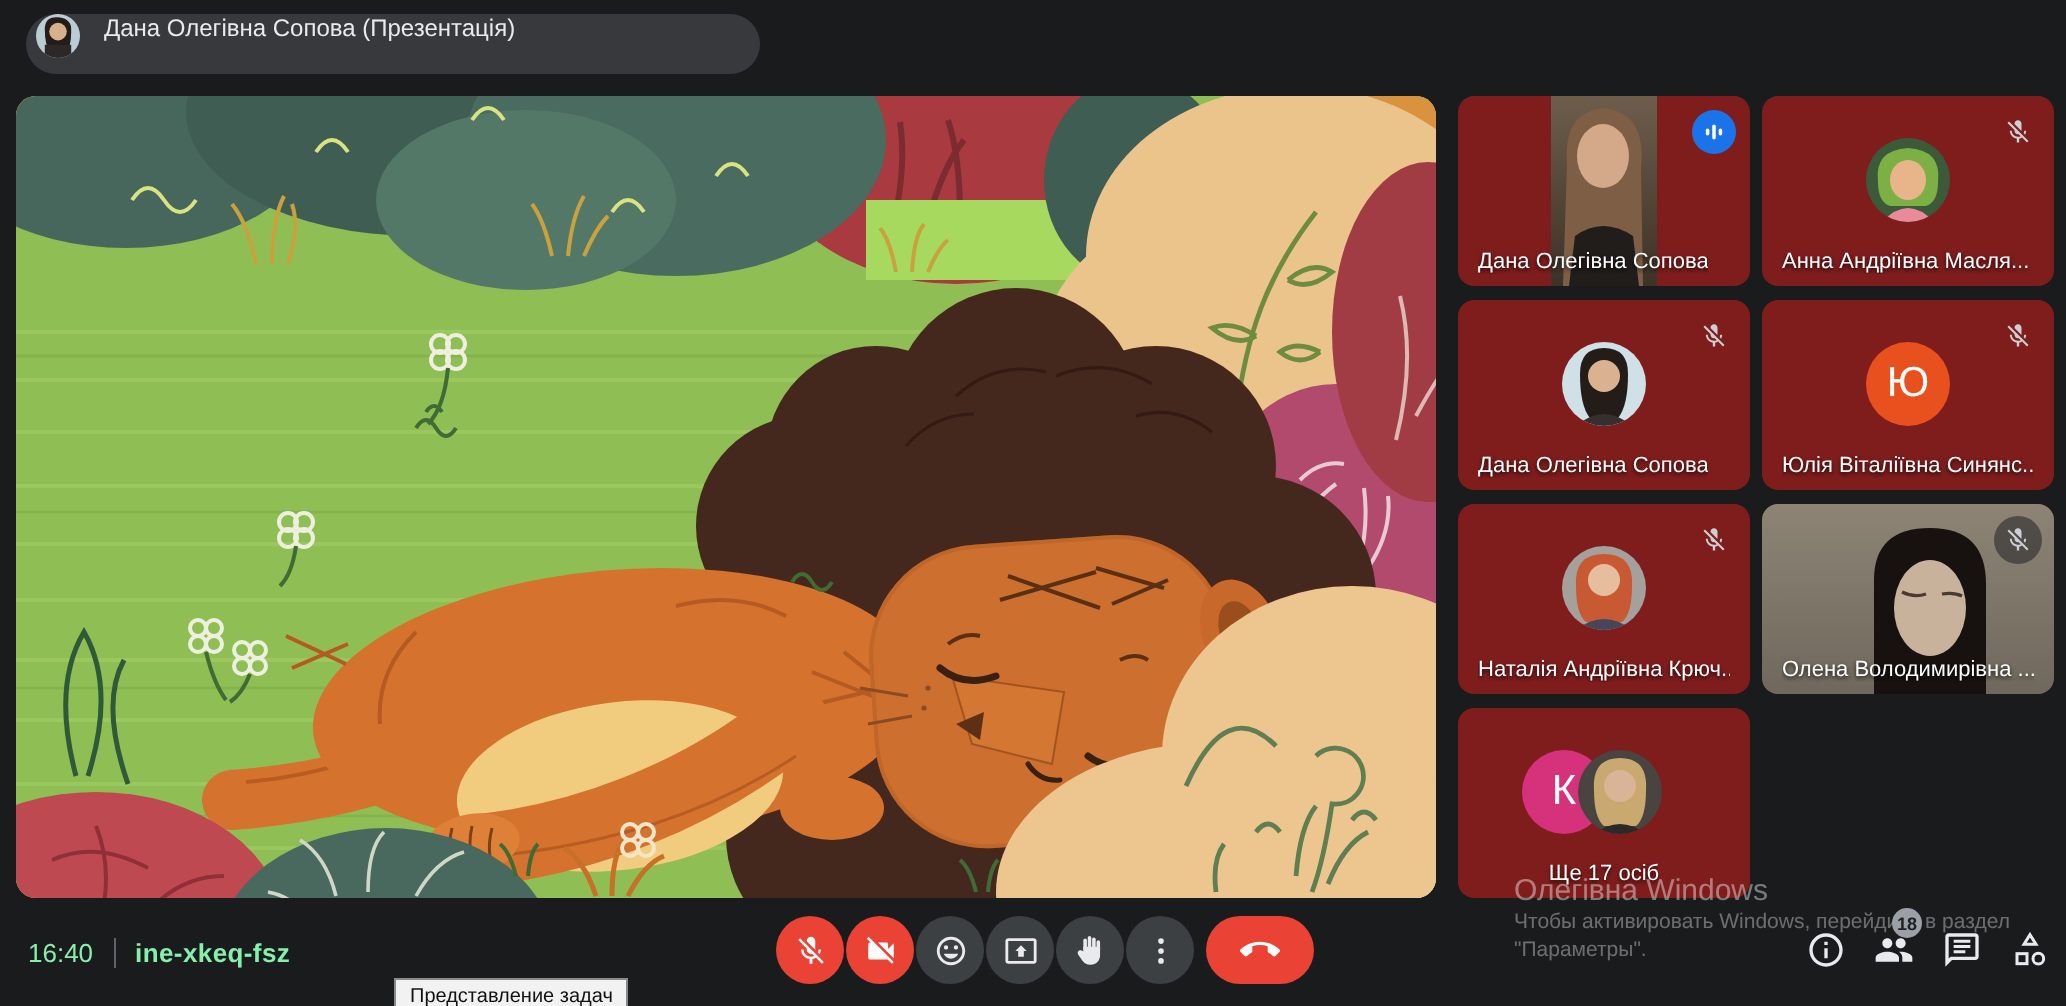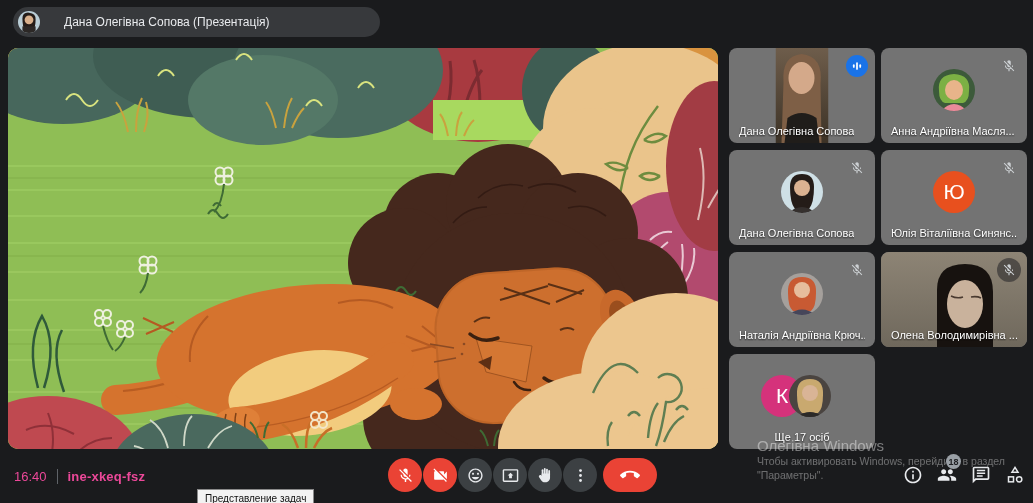--- a/index.html
+++ b/index.html
@@ -1,29 +1,29 @@
 <!DOCTYPE html>
 <html><head>
 <meta charset="utf-8">
 <style>
   html,body{margin:0;padding:0;background:#000;}
   .screen{position:relative;width:1033px;height:503px;background:#1a1b1d;overflow:hidden;
           font-family:"Liberation Sans",sans-serif;-webkit-font-smoothing:antialiased;}
   
   .topbar{position:absolute;left:0;top:0;width:100%;height:44px;background:#1a1b1d;}
   .presenter-pill{position:absolute;left:13px;top:7px;width:367px;height:30px;border-radius:16px;
-                  background:#37393c;display:flex;align-items:center;gap:24px;box-sizing:border-box;padding-left:5px;}
+                  background:#37393c;display:flex;gap:12px;box-sizing:border-box;padding-left:5px;}
   .pill-avatar{width:22px;height:22px;border-radius:50%;overflow:hidden;flex:0 0 auto;display:block;}
   .pill-label{color:#e8eaed;font-size:12px;white-space:nowrap;}
   
   .stage{position:absolute;left:8px;top:48px;width:710px;height:401px;border-radius:10px;overflow:hidden;background:#8fbe55;}
   
   .tilegrid{position:absolute;left:729px;top:48px;display:grid;grid-template-columns:146px 146px;
             grid-auto-rows:95px;column-gap:6px;row-gap:7px;}
-  .tile{position:relative;background:#737373;border-radius:8px;overflow:hidden;}
+  .tile{position:relative;background:#7f1d1d;border-radius:8px;overflow:hidden;}
   .tile-name{position:absolute;left:10px;bottom:6px;font-size:11px;color:#fff;
              text-shadow:0 1px 2px rgba(0,0,0,.8);max-width:126px;white-space:nowrap;overflow:hidden;}
   .tile-name.centered{left:50%;transform:translateX(-50%);}
   .mic-off{position:absolute;top:6px;right:6px;width:24px;height:24px;border-radius:50%;
            display:flex;align-items:center;justify-content:center;color:#ccd0d3;}
   .mic-off.on-video{background:rgba(32,33,36,.55);}
   .mic-off svg{width:14px;height:14px;}
   .speak-ind{position:absolute;top:7px;right:7px;width:22px;height:22px;border-radius:50%;
              background:#1a73e8;display:flex;align-items:center;justify-content:center;color:#fff;}
   .speak-ind svg{width:14px;height:14px;}
@@ -33,21 +33,21 @@
   .letter-avatar{display:flex;align-items:center;justify-content:center;color:#fff;font-size:21px;}
   .letter-avatar.yu{background:#e8501e;}
   .letter-avatar.k{background:#d5327b;}
   .ov-a1{left:32px;transform:none;}
   .ov-a2{left:60px;transform:none;top:21px;}
   .video-full{position:absolute;inset:0;}
   .video-strip{position:absolute;left:50%;top:0;transform:translateX(-50%);width:53px;height:100%;}
   
   .bottombar{position:absolute;left:0;top:449px;width:100%;height:54px;background:#1a1b1d;}
   .bb-left{position:absolute;left:14px;top:0;height:54px;display:flex;align-items:center;gap:10px;
-           color:#ec4899;font-size:13px;}
+           color:#86efac;font-size:13px;}
   .bb-divider{width:1px;height:15px;background:#5f6368;}
   .meeting-code{font-weight:bold;letter-spacing:.2px;}
   .bb-center{position:absolute;left:388px;top:9px;display:flex;align-items:center;gap:1px;}
   .ctl{width:34px;height:34px;border-radius:50%;background:#3c4043;color:#e8eaed;border:none;
        display:flex;align-items:center;justify-content:center;padding:0;}
   .ctl svg{width:17px;height:17px;}
   .ctl.red{background:#ea4335;color:#fff;}
   .ctl.end{width:54px;border-radius:17px;margin-left:5px;background:#ea4335;color:#fff;}
   .ctl.end svg{width:20px;height:20px;}
   .bb-right{position:absolute;left:901px;top:16px;display:flex;gap:11px;color:#e8eaed;z-index:6;}

